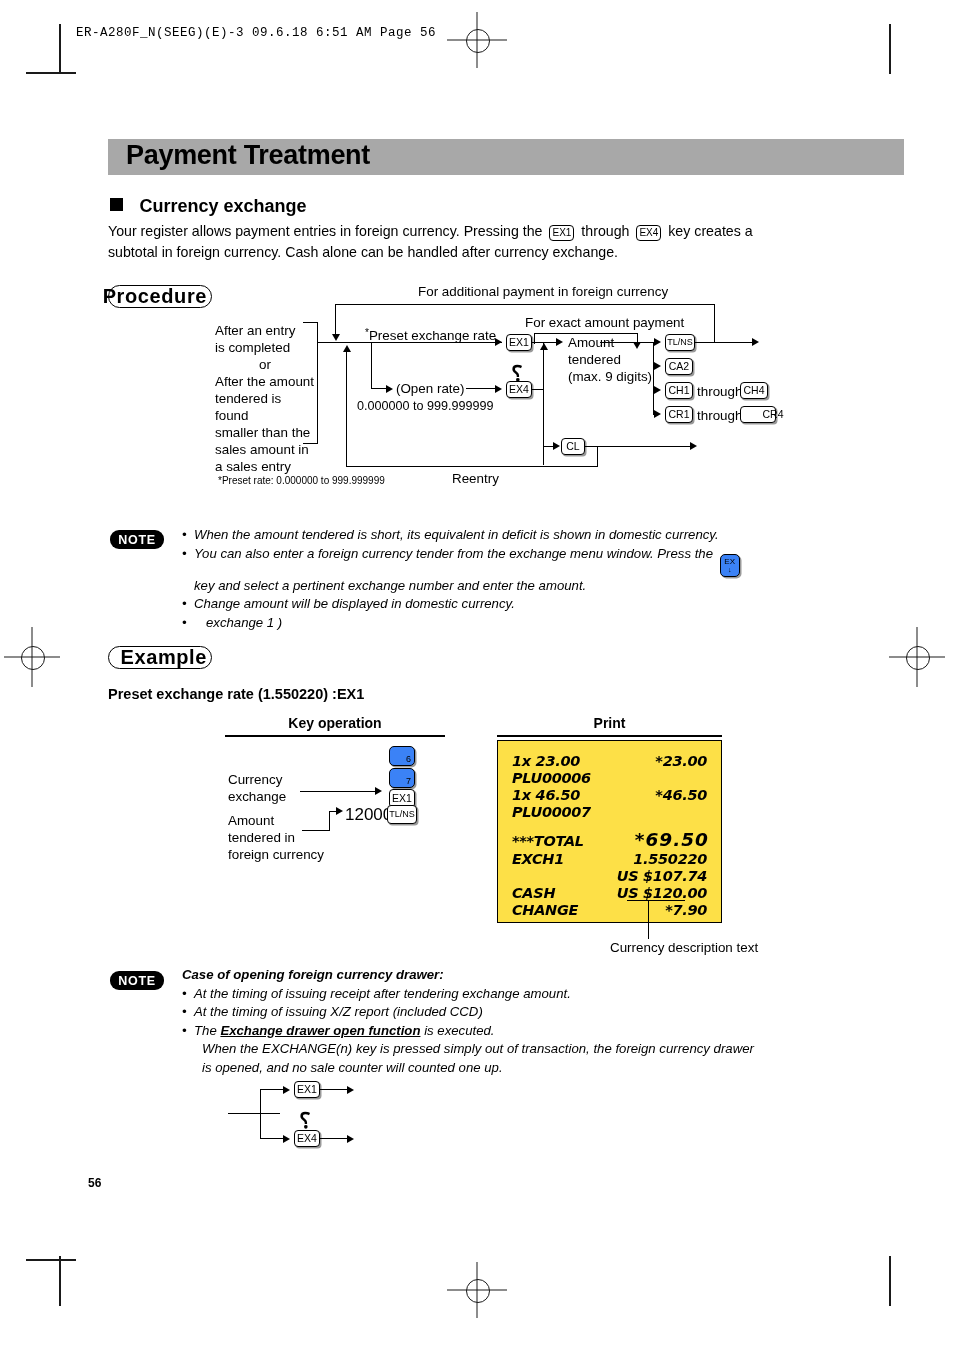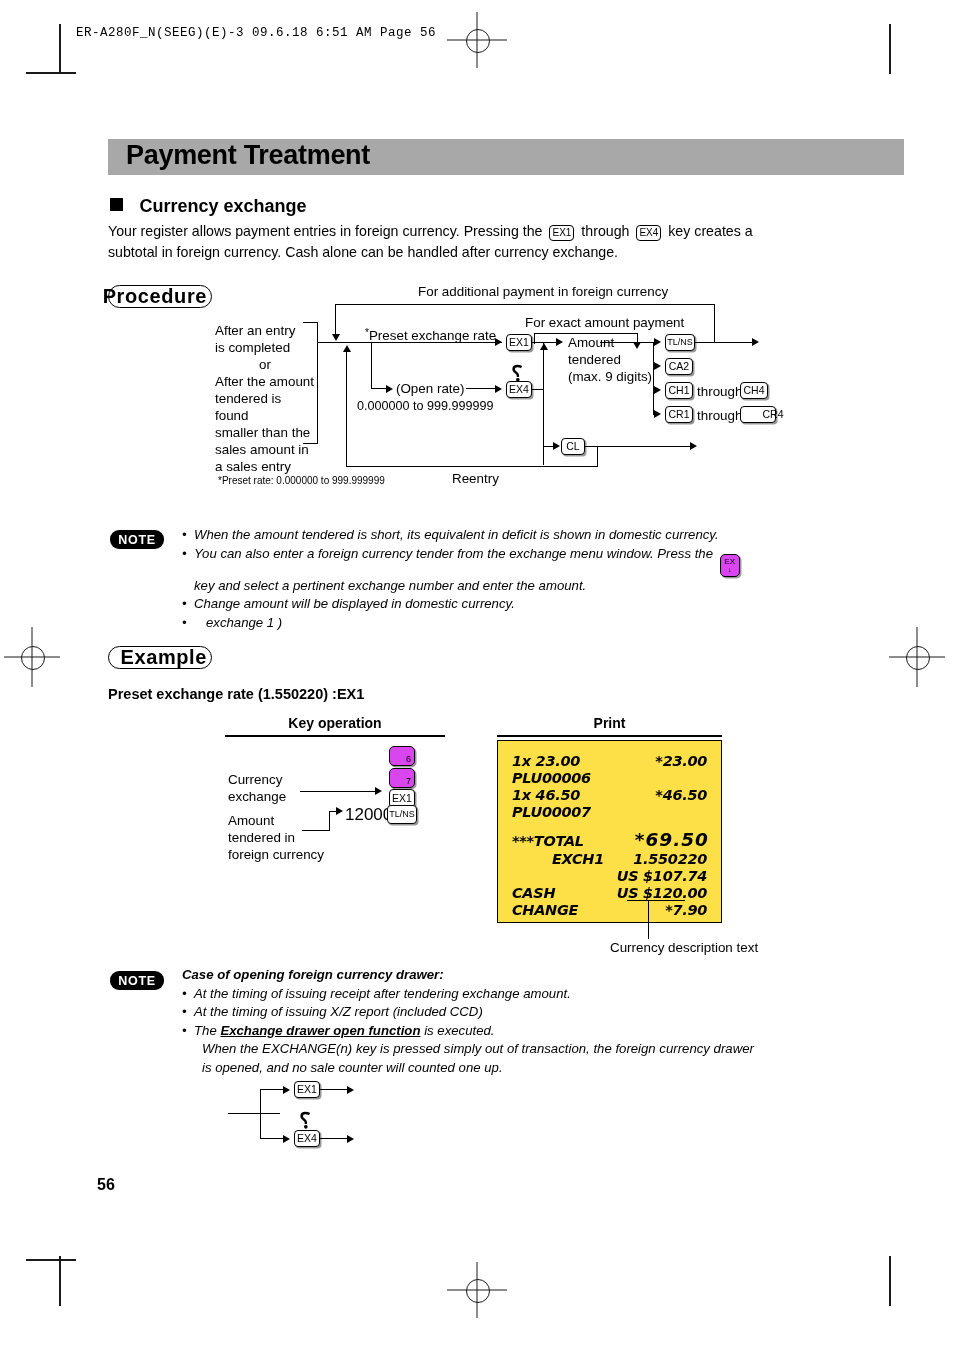--- a/index.html
+++ b/index.html
@@ -76,21 +76,21 @@
     background: #fff;
     font-family: "Liberation Sans", sans-serif;
     box-sizing: border-box;
     line-height: 1;
   }
   .key.sm { height: 16px; min-width: 22px; font-size: 10px; padding: 0 2px; }
   .key.md { height: 17px; min-width: 24px; font-size: 10.5px; padding: 0 2px; }
   .key.shadow { box-shadow: 1.5px 1.5px 0 #9a9a9a; }
 
   .key-tall {
-    border: 1.3px solid #000; border-radius: 5px; background:#d946ef;
+    border: 1.3px solid #000; border-radius: 5px; background:#3b82f6;
     box-sizing: border-box; position: relative;
   }
 
   
   .ln { position: absolute; background: #000; }
   .lnh { height: 1.4px; }
   .lnv { width: 1.4px; }
   .arr-r { position:absolute; width:0;height:0;
            border-top:4.2px solid transparent;border-bottom:4.2px solid transparent;
            border-left:7px solid #000; }
@@ -124,21 +124,21 @@
     background: #fde047;
     font-family: "DejaVu Sans", sans-serif;
     box-sizing: border-box;
     font-style: italic;
   }
   .rline { position:absolute; font-size:14.5px; font-weight:bold; letter-spacing:-0.3px;
            white-space: nowrap; font-family:"DejaVu Sans", sans-serif; }
   .rline.r { text-align: right; }
   .rline.big { font-size:18.5px; letter-spacing:1px; }
 
-  .pagenum { font-size: 16px; font-weight: bold; margin-left: 9px; }
+  .pagenum { font-size: 12px; font-weight: bold; }
   .cap { font-size: 13.4px; }
 </style>
 </head>
 <body>
 
 <div class="crop-line" style="left:59px;top:24px;width:1.6px;height:50px;"></div>
 <div class="crop-line" style="left:26px;top:72px;width:50px;height:1.6px;"></div>
 <div class="crop-line" style="left:889px;top:24px;width:1.6px;height:50px;"></div>
 <div class="crop-line" style="left:59px;top:1256px;width:1.6px;height:50px;"></div>
 <div class="crop-line" style="left:26px;top:1259px;width:50px;height:1.6px;"></div>
@@ -362,21 +362,21 @@
   <div class="rline" style="left:14px;top:29px;">PLU00006</div>
 
   <div class="rline" style="left:14px;top:46px;">1x 46.50</div>
   <div class="rline r" style="right:14px;top:46px;">*46.50</div>
 
   <div class="rline" style="left:14px;top:63px;">PLU00007</div>
 
   <div class="rline" style="left:14px;top:92px;">***TOTAL</div>
   <div class="rline r big" style="right:12px;top:88px;">*69.50</div>
 
-  <div class="rline" style="left:14px;top:110px;margin-left:40px;">EXCH1</div>
+  <div class="rline" style="left:14px;top:110px;">EXCH1</div>
   <div class="rline r" style="right:14px;top:110px;">1.550220</div>
 
   <div class="rline r" style="right:14px;top:127px;">US $107.74</div>
 
   <div class="rline" style="left:14px;top:144px;">CASH</div>
   <div class="rline r" style="right:14px;top:144px;">US $120.00</div>
 
   <div class="rline" style="left:14px;top:161px;">CHANGE</div>
   <div class="rline r" style="right:14px;top:161px;">*7.90</div>
 

